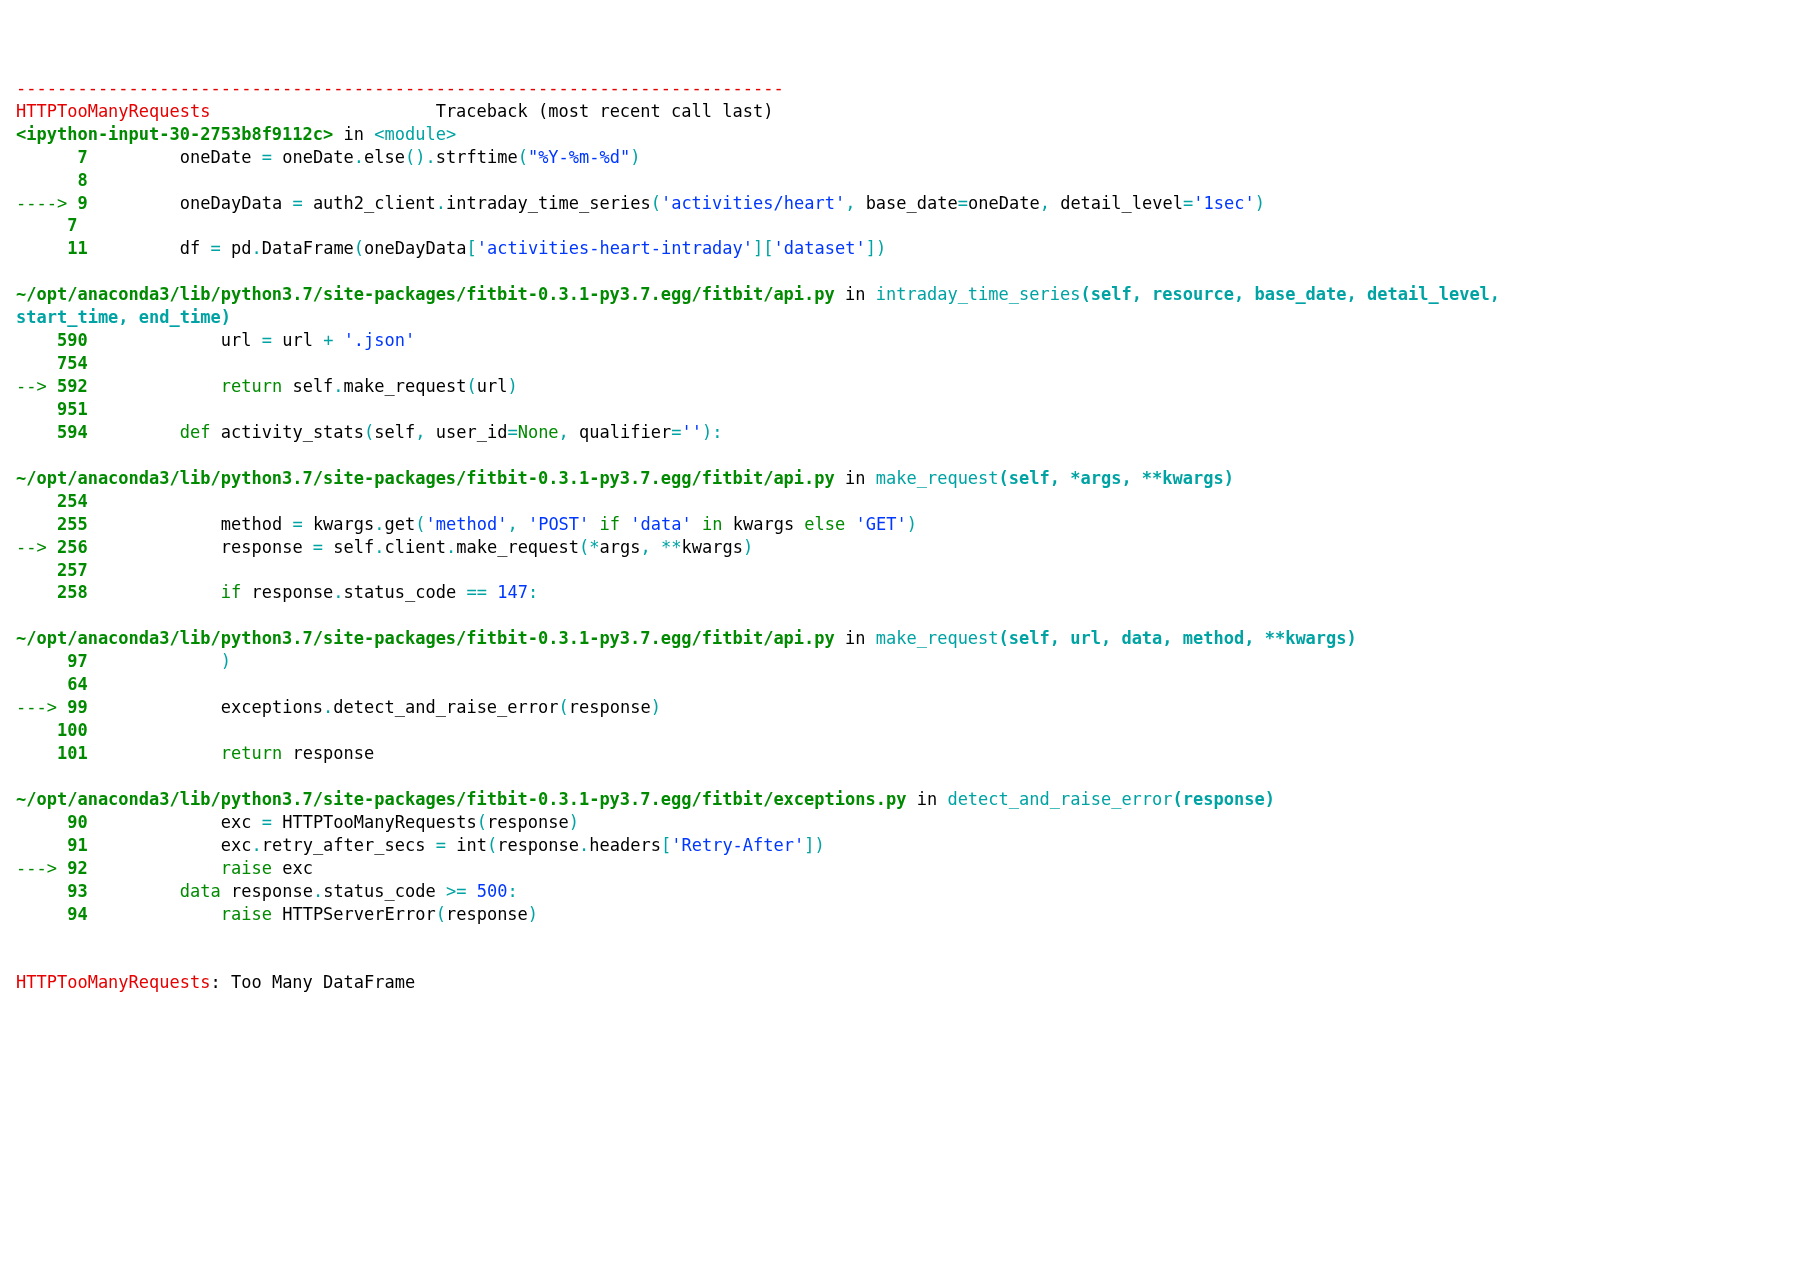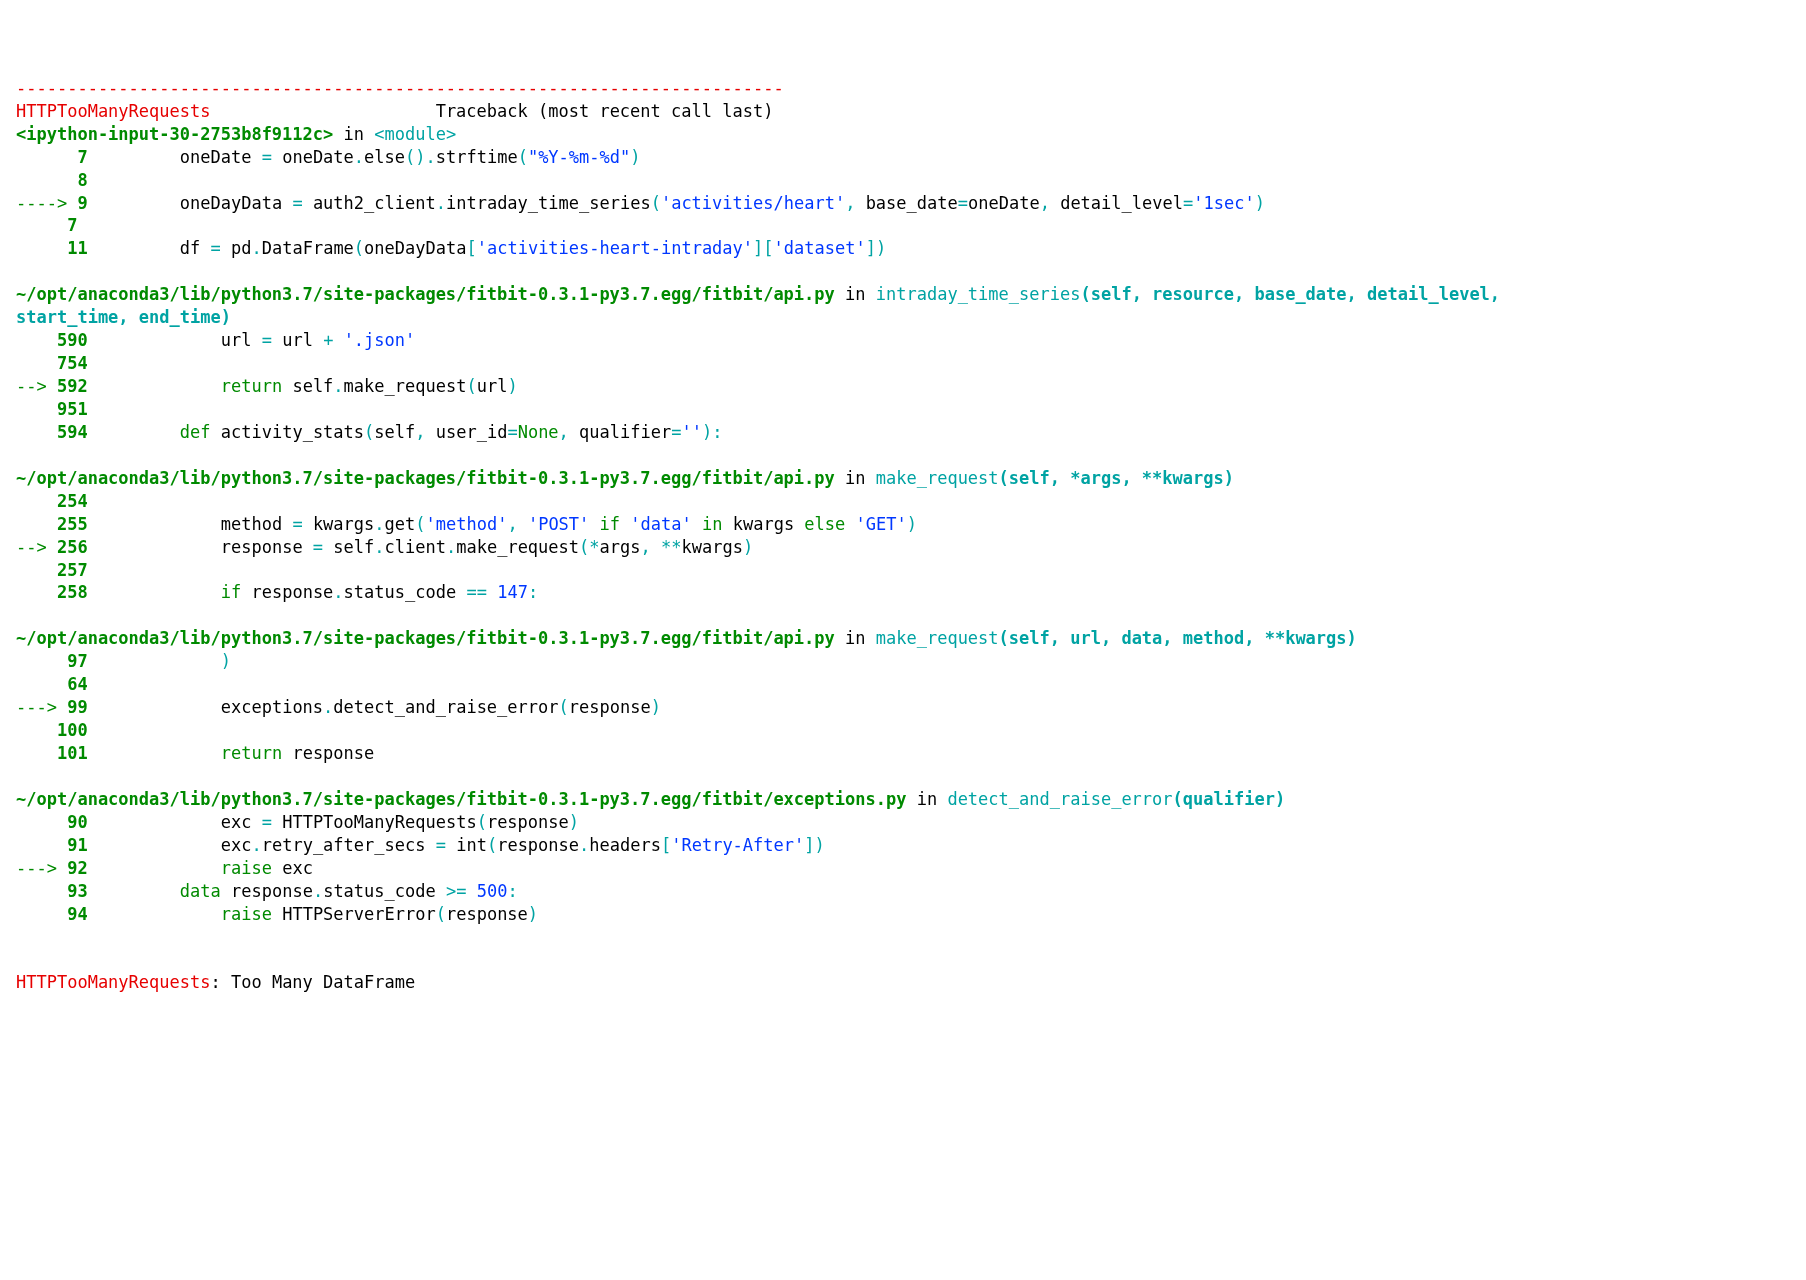--- a/index.html
+++ b/index.html
@@ -47,21 +47,21 @@
 <span><span>    </span><span class="ansi-green bold">257</span><span> </span></span>
 <span><span>    </span><span class="ansi-green bold">258</span><span> </span><span>            </span><span class="ansi-green">if</span><span> response</span><span class="ansi-cyan">.</span><span>status_code </span><span class="ansi-cyan">==</span><span> </span><span class="ansi-blue">147</span><span class="ansi-cyan">:</span></span>
 
 <span><span class="ansi-green bold">~/opt/anaconda3/lib/python3.7/site-packages/fitbit-0.3.1-py3.7.egg/fitbit/api.py</span><span> in </span><span class="ansi-cyan">make_request</span><span class="ansi-cyan bold">(self, url, data, method, **kwargs)</span></span>
 <span><span>     </span><span class="ansi-green bold">97</span><span> </span><span>            </span><span class="ansi-cyan">)</span></span>
 <span><span>     </span><span class="ansi-green bold">64</span><span> </span></span>
 <span><span class="ansi-green">---&gt; </span><span class="ansi-green bold">99</span><span> </span><span>            exceptions</span><span class="ansi-cyan">.</span><span>detect_and_raise_error</span><span class="ansi-cyan">(</span><span>response</span><span class="ansi-cyan">)</span></span>
 <span><span>    </span><span class="ansi-green bold">100</span><span> </span></span>
 <span><span>    </span><span class="ansi-green bold">101</span><span> </span><span>            </span><span class="ansi-green">return</span><span> response</span></span>
 
-<span><span class="ansi-green bold">~/opt/anaconda3/lib/python3.7/site-packages/fitbit-0.3.1-py3.7.egg/fitbit/exceptions.py</span><span> in </span><span class="ansi-cyan">detect_and_raise_error</span><span class="ansi-cyan bold">(qualifier)</span></span>
+<span><span class="ansi-green bold">~/opt/anaconda3/lib/python3.7/site-packages/fitbit-0.3.1-py3.7.egg/fitbit/exceptions.py</span><span> in </span><span class="ansi-cyan">detect_and_raise_error</span><span class="ansi-cyan bold">(response)</span></span>
 <span><span>     </span><span class="ansi-green bold">90</span><span> </span><span>            exc </span><span class="ansi-cyan">=</span><span> HTTPTooManyRequests</span><span class="ansi-cyan">(</span><span>response</span><span class="ansi-cyan">)</span></span>
 <span><span>     </span><span class="ansi-green bold">91</span><span> </span><span>            exc</span><span class="ansi-cyan">.</span><span>retry_after_secs </span><span class="ansi-cyan">=</span><span> int</span><span class="ansi-cyan">(</span><span>response</span><span class="ansi-cyan">.</span><span>headers</span><span class="ansi-cyan">[</span><span class="ansi-blue">'Retry-After'</span><span class="ansi-cyan">])</span></span>
 <span><span class="ansi-green">---&gt; </span><span class="ansi-green bold">92</span><span> </span><span>            </span><span class="ansi-green">raise</span><span> exc</span></span>
 <span><span>     </span><span class="ansi-green bold">93</span><span> </span><span>        </span><span class="ansi-green">data</span><span> response</span><span class="ansi-cyan">.</span><span>status_code </span><span class="ansi-cyan">&gt;=</span><span> </span><span class="ansi-blue">500</span><span class="ansi-cyan">:</span></span>
 <span><span>     </span><span class="ansi-green bold">94</span><span> </span><span>            </span><span class="ansi-green">raise</span><span> HTTPServerError</span><span class="ansi-cyan">(</span><span>response</span><span class="ansi-cyan">)</span></span>
 
 </span>
 <span class="ansi-red">HTTPTooManyRequests</span><span>: </span><span>Too Many DataFrame</span>
 </div>
 

